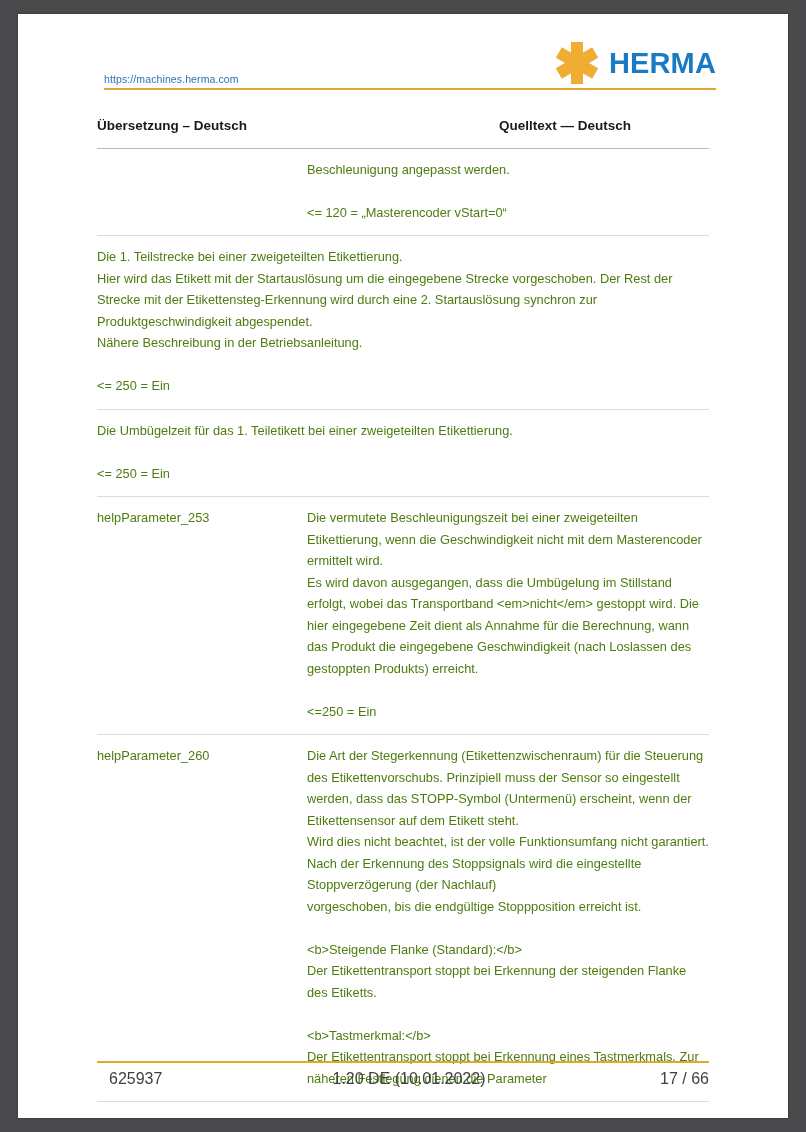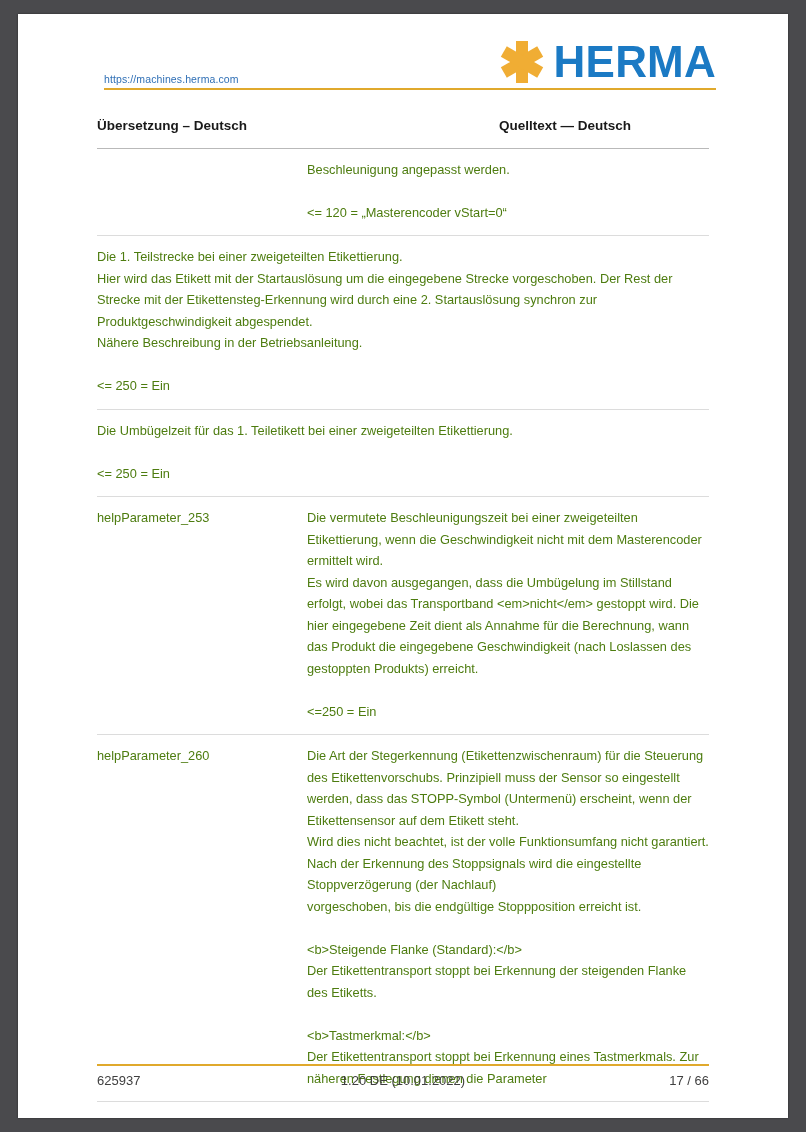--- a/index.html
+++ b/index.html
@@ -78,21 +78,21 @@
     top: 50%;
     width: 12px;
     height: 42px;
     margin-left: -6px;
     margin-top: -21px;
     background: #f0ad34;
   }
   .logo-mark i:nth-child(2) { transform: rotate(60deg); }
   .logo-mark i:nth-child(3) { transform: rotate(-60deg); }
   .logo-text {
-    font-size: 44px;
+    font-size: 29px;
     line-height: 1;
     font-weight: bold;
     color: #1b7ac4;
     letter-spacing: 0.005em;
   }
 
   
   .table {
     position: absolute;
     left: 79px;
@@ -138,22 +138,23 @@
     width: 612px;
   }
   .footer-rule {
     height: 2px;
     background: #e0a92c;
     margin-bottom: 7px;
   }
   .footer-row {
     display: flex;
     align-items: flex-start;
-    font-size: 13px;
+    font-size: 16px;
     color: #404040;
+    margin-left: 12px;
   }
   .footer-left  { width: 33%; text-align: left; }
   .footer-mid   { width: 34%; text-align: center; }
   .footer-right { width: 33%; text-align: right; }
 </style>
 </head>
 <body>
 
 <div class="viewport">
   <div class="page">

